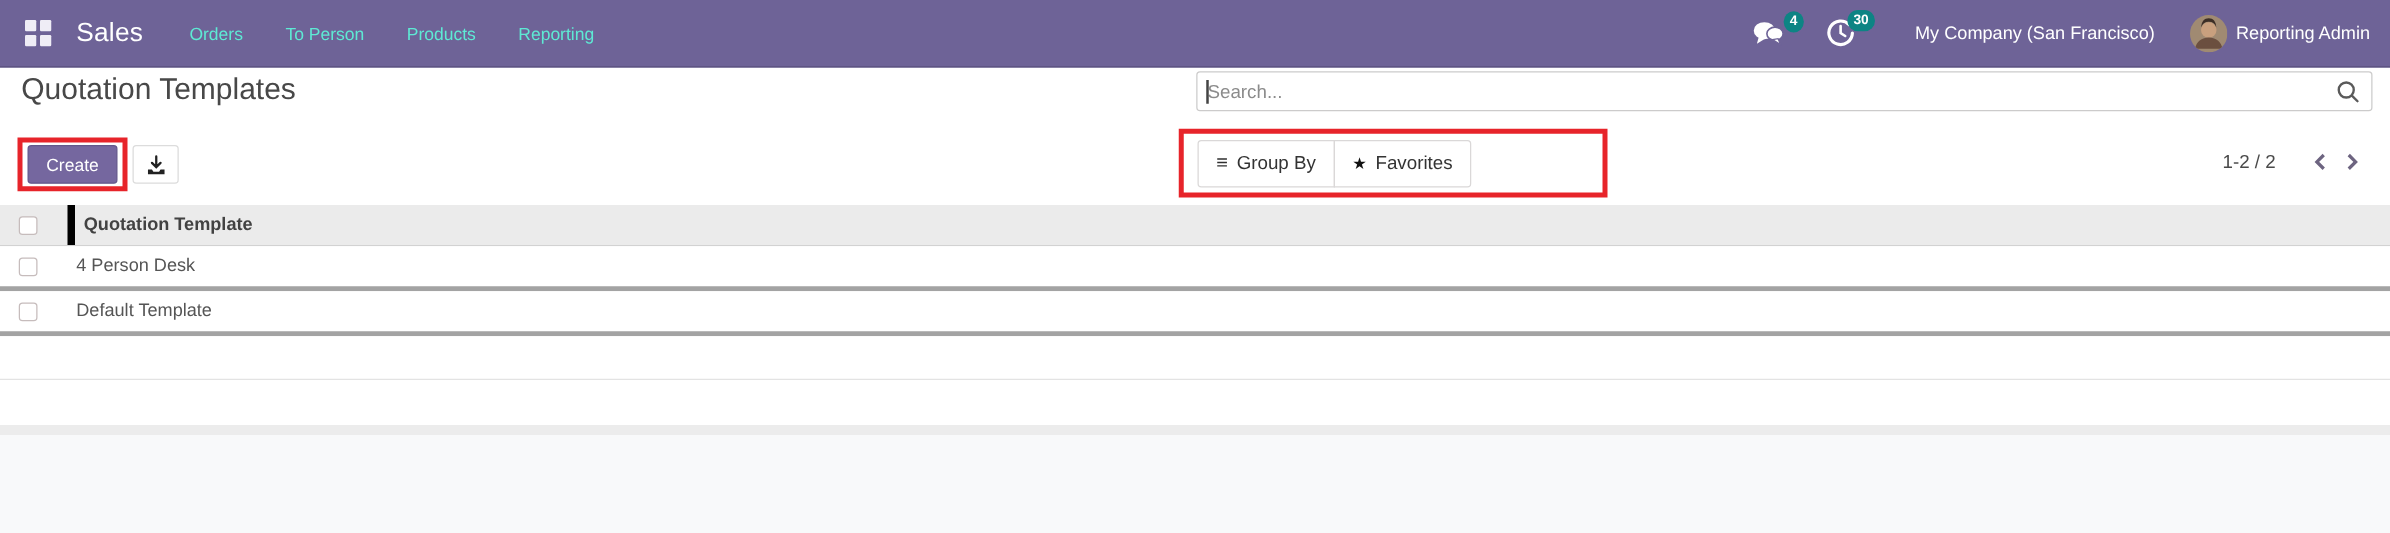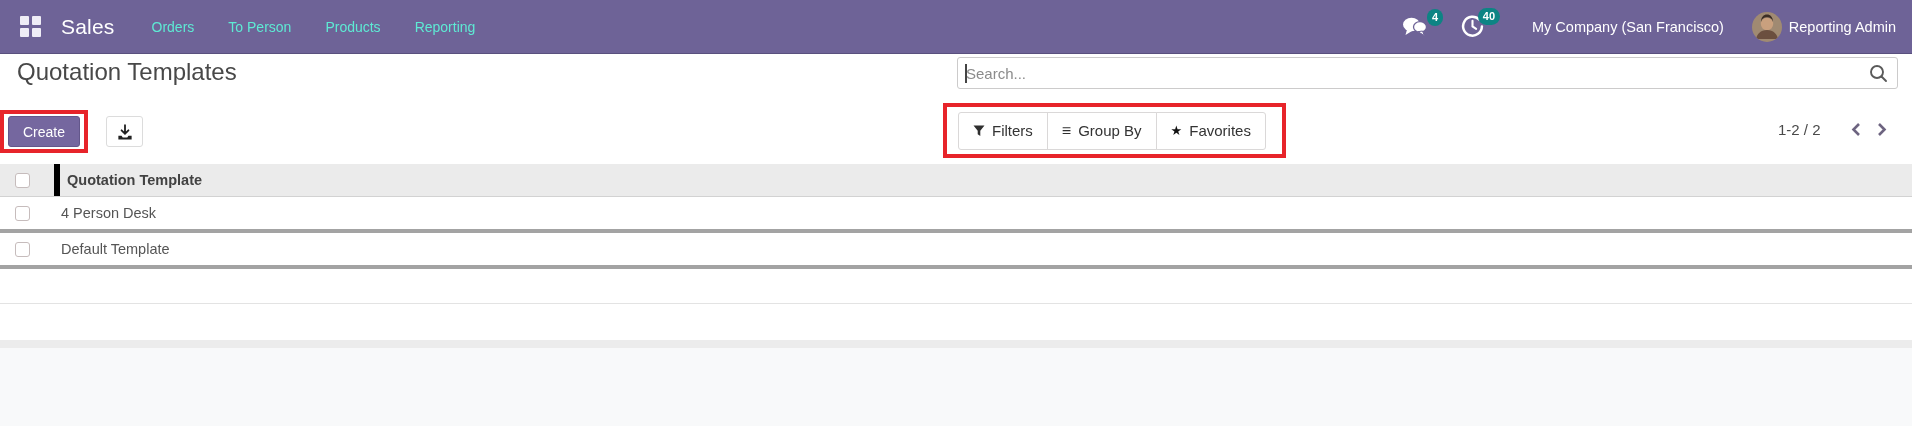--- a/index.html
+++ b/index.html
@@ -25,21 +25,21 @@
     color:#fff; font-size:11px; font-weight:bold; line-height:15px; padding:1px 5px;
     border-radius:9px; min-width:16px; text-align:center; }
   .company { font-size:14.5px; color:#fff; margin:0 28px 0 14px; cursor:pointer; }
   .user { display:flex; align-items:center; cursor:pointer; }
   .avatar { width:30px; height:30px; border-radius:50%; overflow:hidden; display:inline-block; margin-right:7px; }
   .user-name { font-size:14.5px; color:#fff; }
 
   
   .page-title { position:absolute; left:17px; top:58px; font-size:24px; font-weight:400; color:#484848; }
 
-  .create-annotation { position:absolute; left:0; top:110px; width:88px; height:43px;
+  .create-annotation { position:absolute; left:14px; top:110px; width:88px; height:43px;
     border:4px solid var(--annotation-red,#e7242a); display:flex; align-items:center; justify-content:center; }
   .create-btn { width:72px; height:31px; background:var(--create-bg,#75679f);
     border:1px solid #63578b; border-radius:3px; color:#fff; font-size:14px; cursor:pointer;
     font-family:inherit; }
   .export-btn { position:absolute; left:106px; top:116px; width:37px; height:31px;
     background:#fff; border:1px solid #dcdcdc; border-radius:3px; cursor:pointer;
     display:flex; align-items:center; justify-content:center; }
 
   .searchbox { position:absolute; left:957px; top:57px; width:941px; height:32px;
     border:1px solid #cccbcb; border-radius:3px; background:#fff; display:flex; align-items:center; }
@@ -113,21 +113,21 @@
           <ellipse cx="18" cy="10.5" rx="6.5" ry="5.3" fill="#fff" stroke="#6e6397" stroke-width="1.3"></ellipse>
           <path d="M20.5 14.5 L22.3 19 L16 15.2 Z" fill="#fff" stroke="#6e6397" stroke-width="1"></path>
         </svg>
         <span class="badge">4</span>
       </div>
       <div class="icon-wrap">
         <svg width="23" height="23" viewBox="0 0 22 22">
           <path d="M17.5 4.5 A9 9 0 1 0 20 11" fill="none" stroke="#fff" stroke-width="2.4" stroke-linecap="round"></path>
           <path d="M11 5.5 V11 L14.5 13.2" fill="none" stroke="#fff" stroke-width="2" stroke-linecap="round"></path>
         </svg>
-        <span class="badge">40</span>
+        <span class="badge">30</span>
       </div>
       <div class="company">My Company (San Francisco)</div>
       <div class="user">
         <span class="avatar">
           <svg width="30" height="30" viewBox="0 0 30 30">
             <rect width="30" height="30" fill="#a08a72"></rect>
             <circle cx="15" cy="12" r="6.2" fill="#c9a07e"></circle>
             <path d="M9 10 a6.2 6.2 0 0 1 12 0 c0-5-2.6-7.5-6-7.5 s-6 2.5-6 7.5z" fill="#3c2e26"></path>
             <path d="M15 18 c-6.5 0-10 4-11 9 h22 c-1-5-4.5-9-11-9z" fill="#6b4f3f"></path>
           </svg>
@@ -156,26 +156,20 @@
     <span class="search-glyph">
       <svg width="19" height="19" viewBox="0 0 19 19">
         <circle cx="8" cy="8" r="6" fill="none" stroke="#5a5a5a" stroke-width="1.9"></circle>
         <line x1="12.5" y1="12.5" x2="17" y2="17" stroke="#5a5a5a" stroke-width="1.9" stroke-linecap="round"></line>
       </svg>
     </span>
   </div>
 
   <div class="filters-annotation">
     <div class="btn-group">
-      <button>
-        <svg width="12" height="12" viewBox="0 0 12 12">
-          <path d="M0.5 0.5 h11 L7.3 5.8 V11 L4.7 9.3 V5.8 Z" fill="#2f2f2f"></path>
-        </svg>
-        <span>Filters</span>
-      </button>
       <button>
         <span class="glyph-lines">≡</span>
         <span>Group By</span>
       </button>
       <button>
         <span class="glyph-star">★</span>
         <span>Favorites</span>
       </button>
     </div>
   </div>

